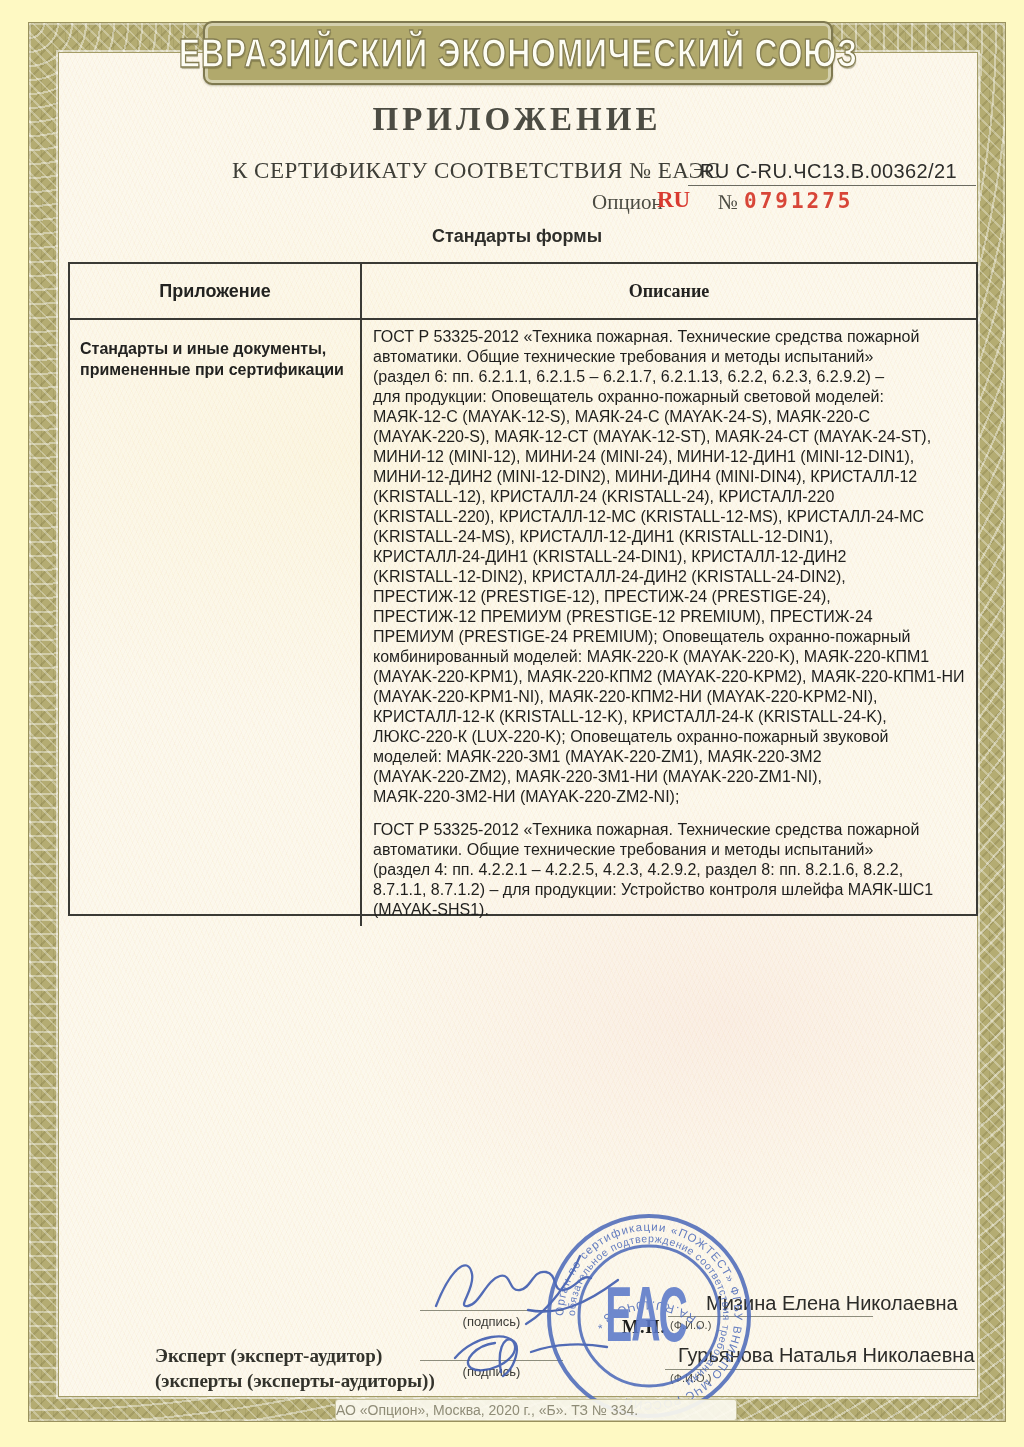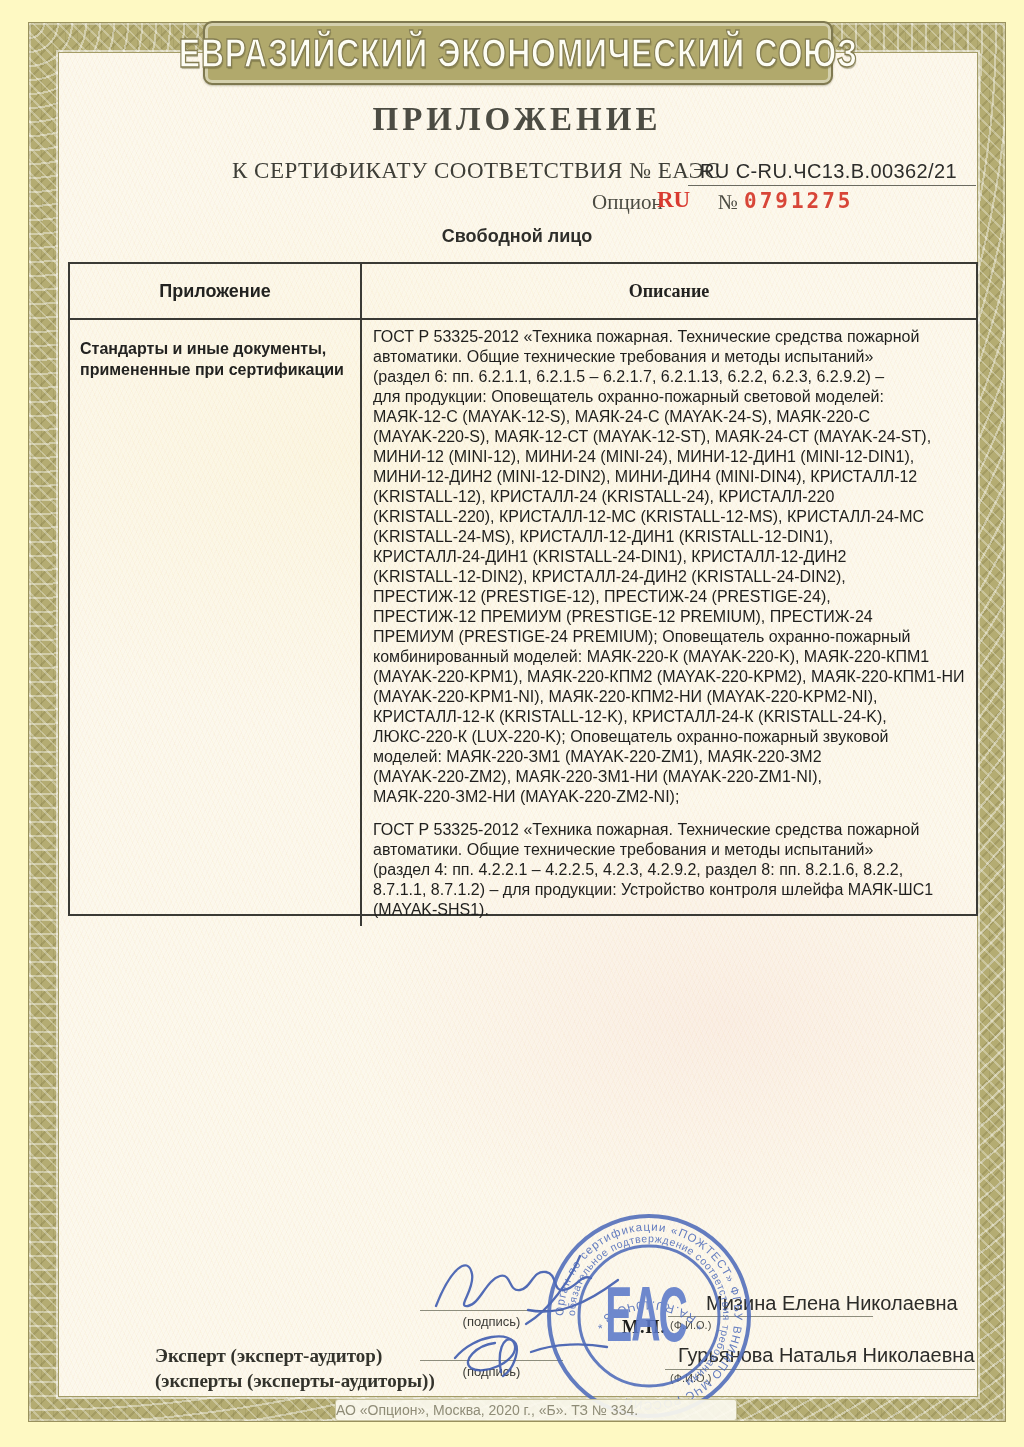--- a/index.html
+++ b/index.html
@@ -110,21 +110,21 @@
 
   <div class="cert-label">К СЕРТИФИКАТУ СООТВЕТСТВИЯ № ЕАЭС</div>
   <div class="cert-number">RU C-RU.ЧС13.В.00362/21</div>
   <div class="cert-underline"></div>
 
   <div class="series-label">Опцион</div>
   <div class="series-value">RU</div>
   <div class="num-sign">№</div>
   <div class="serial">0791275</div>
 
-  <div class="form-type">Свободной лицо</div>
+  <div class="form-type">Стандарты формы</div>
 
   <div class="tbl">
     <div class="h h1">Приложение</div>
     <div class="h h2">Описание</div>
     <div class="cell-appendix">Стандарты и иные документы,
 примененные при сертификации</div>
     <div class="cell-desc">
       <p>ГОСТ Р 53325-2012 «Техника пожарная. Технические средства пожарной
 автоматики. Общие технические требования и методы испытаний»
 (раздел 6: пп. 6.2.1.1, 6.2.1.5 – 6.2.1.7, 6.2.1.13, 6.2.2, 6.2.3, 6.2.9.2) –

